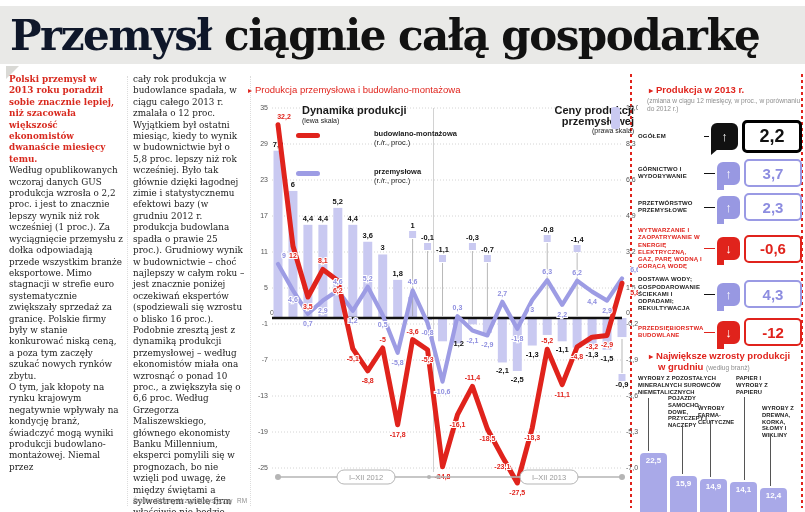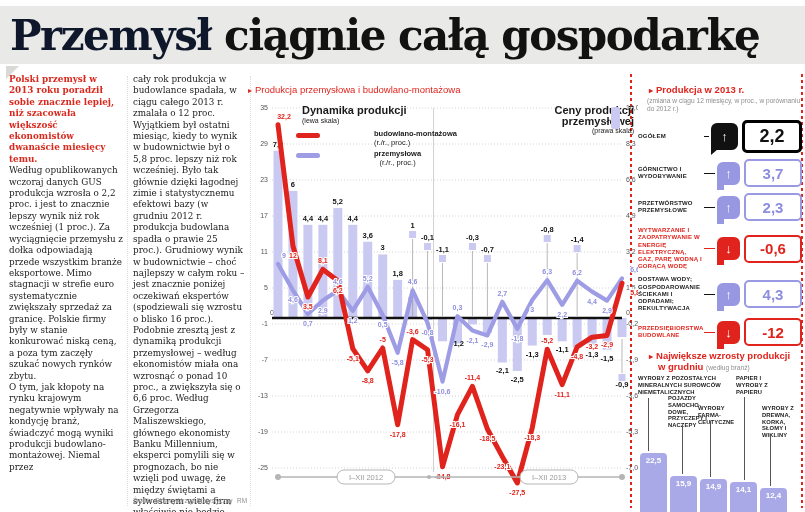--- a/index.html
+++ b/index.html
@@ -269,21 +269,21 @@
       <text x="311" y="400" class="cap">I–XII 2013</text>
     </svg>
 
   <div class="leg" style="left:302px;top:106px;position:absolute;">
     <b>Dynamika produkcji</b><br><span>(lewa skala)</span>
   </div>
   <div class="leg-item" style="left:296px;top:130px;">
     <span class="pill red"></span>
     <span class="t"><b>budowlano-montażowa</b><br><span>(r./r., proc.)</span></span>
   </div>
-  <div class="leg-item" style="left:296px;top:150px;text-align:center;">
+  <div class="leg-item" style="left:296px;top:168px;">
     <span class="pill pur"></span>
     <span class="t"><b>przemysłowa</b><br><span>(r./r., proc.)</span></span>
   </div>
   <div class="leg" style="left:482px;top:106px;width:152px;text-align:right;position:absolute;">
     <b>Ceny produkcji przemysłowej</b><br><span>(prawa skala)</span>
   </div>
   <div class="barswatch" style="left:611px;top:107px;"></div>
 
   <div class="sb1">
     <div class="sb-title"><span class="bullet">▸</span><span>Produkcja w 2013 r.</span></div>

